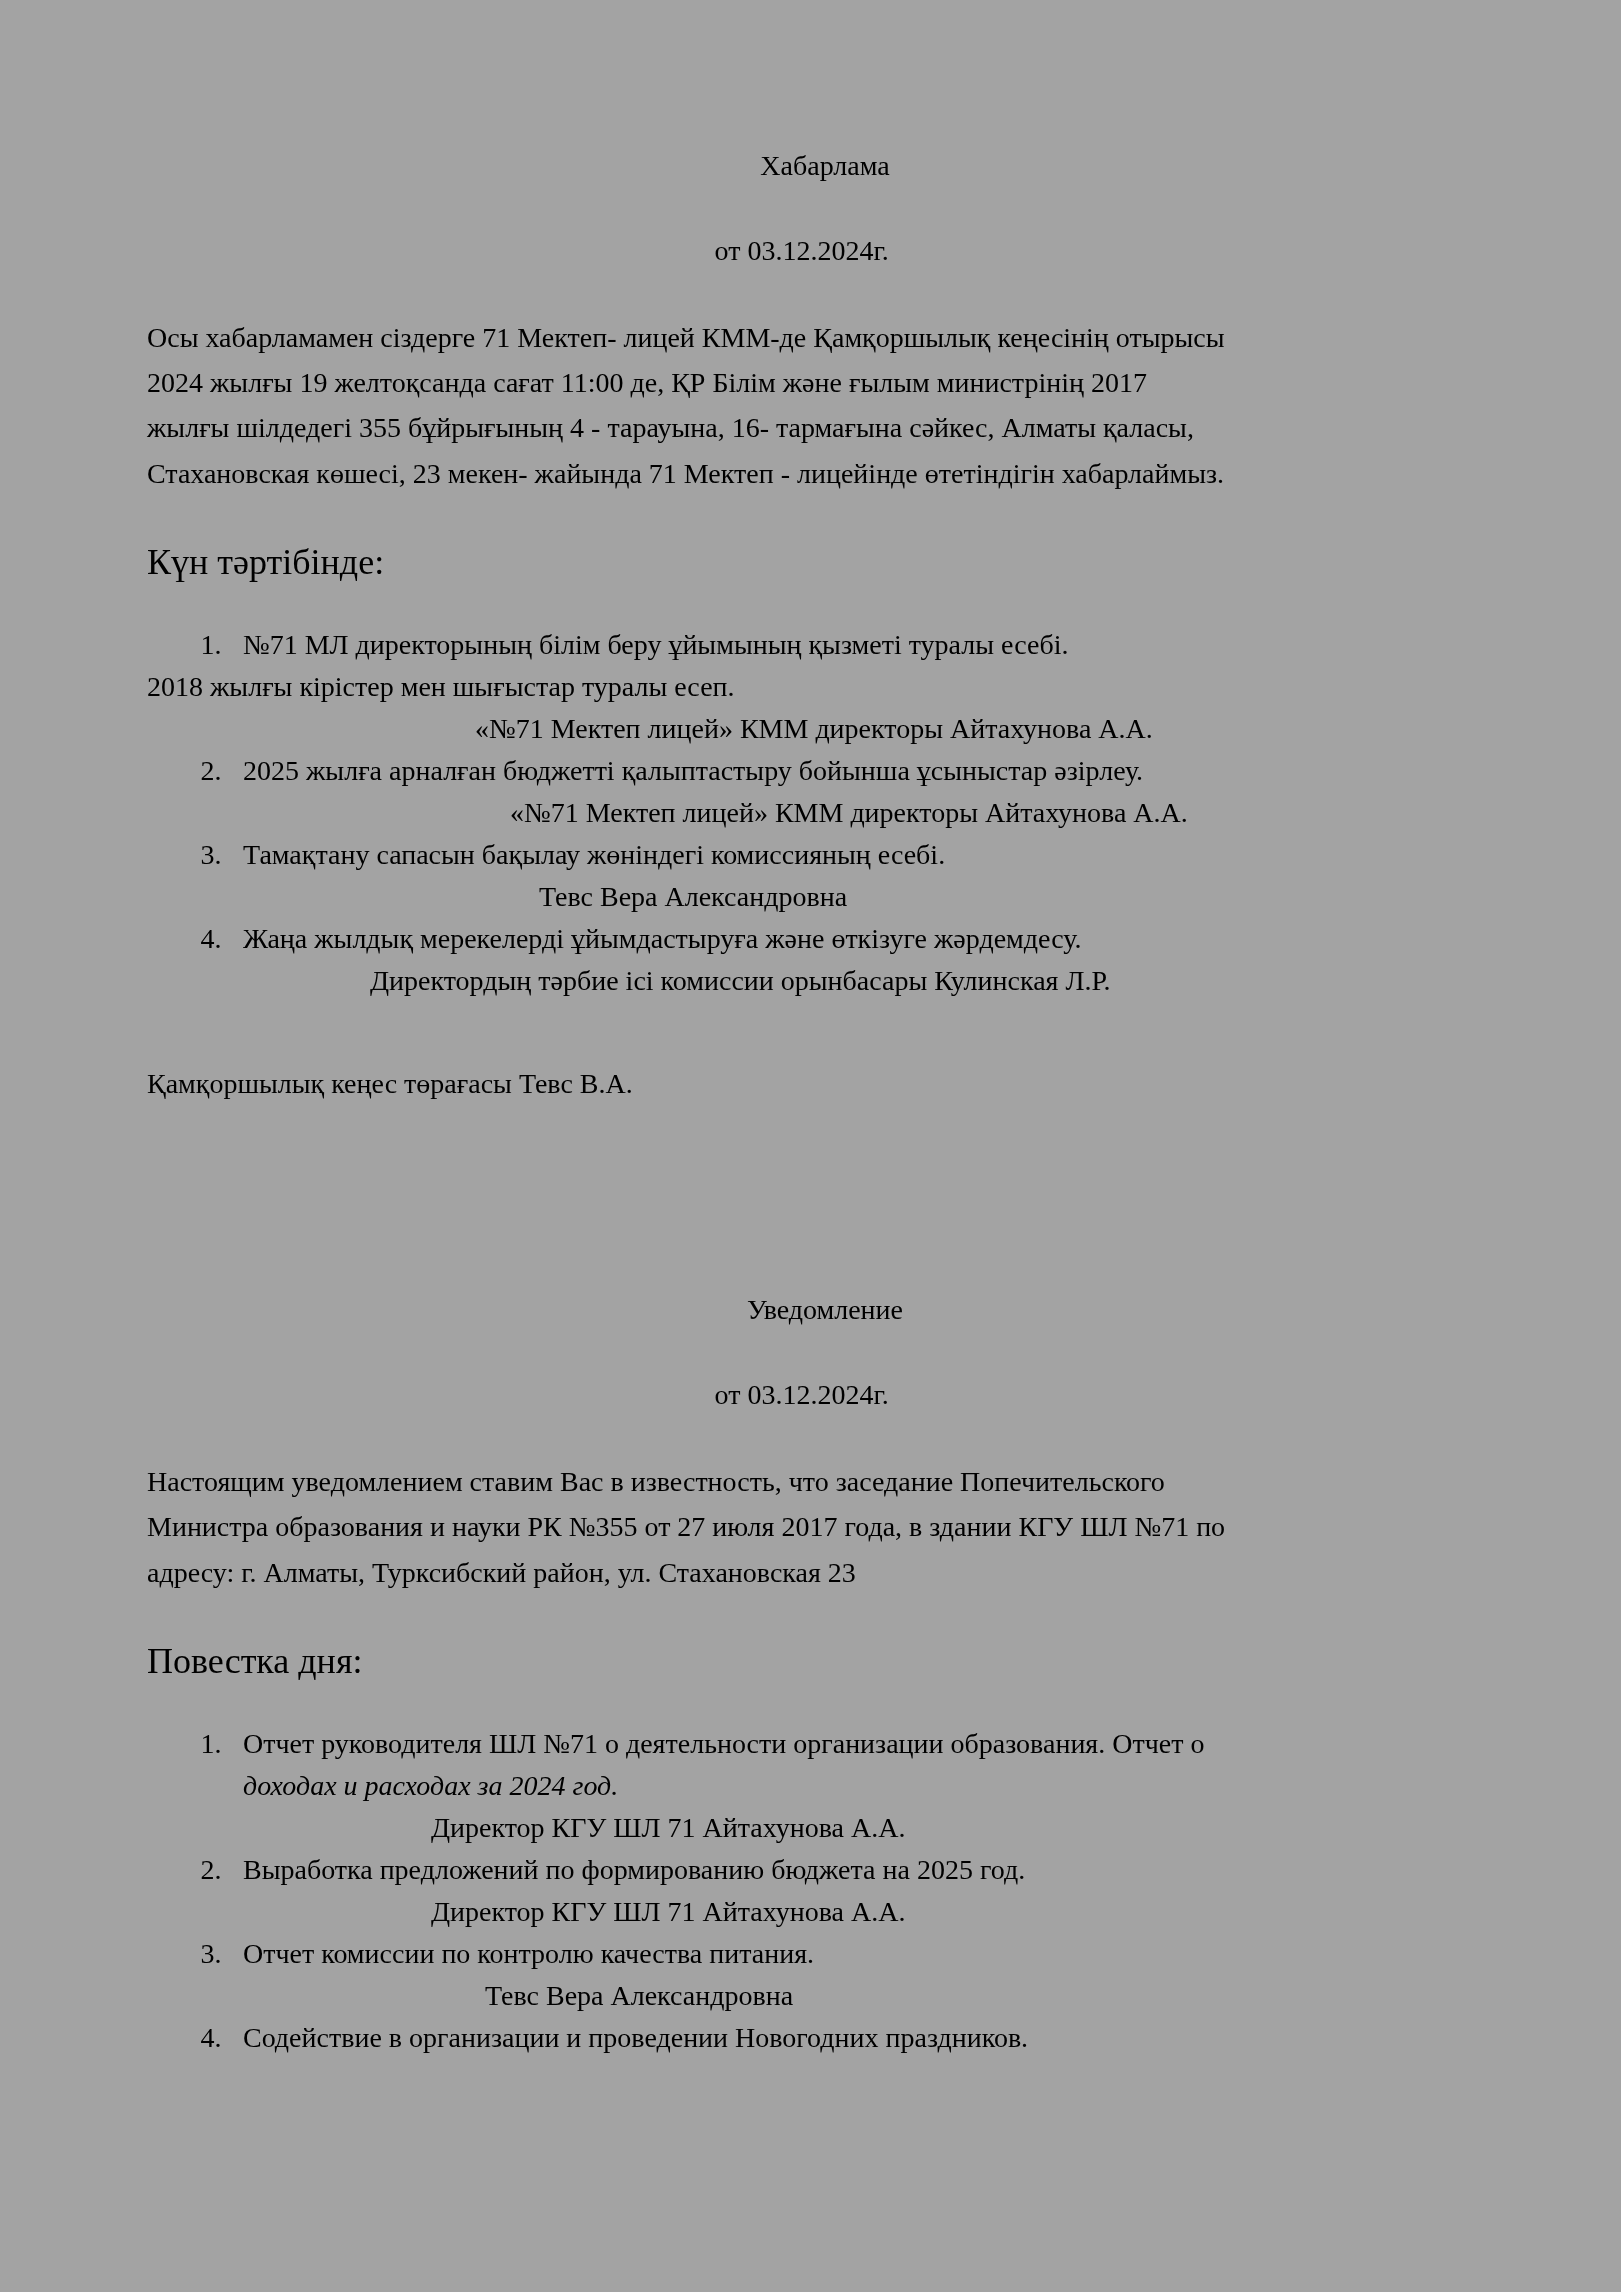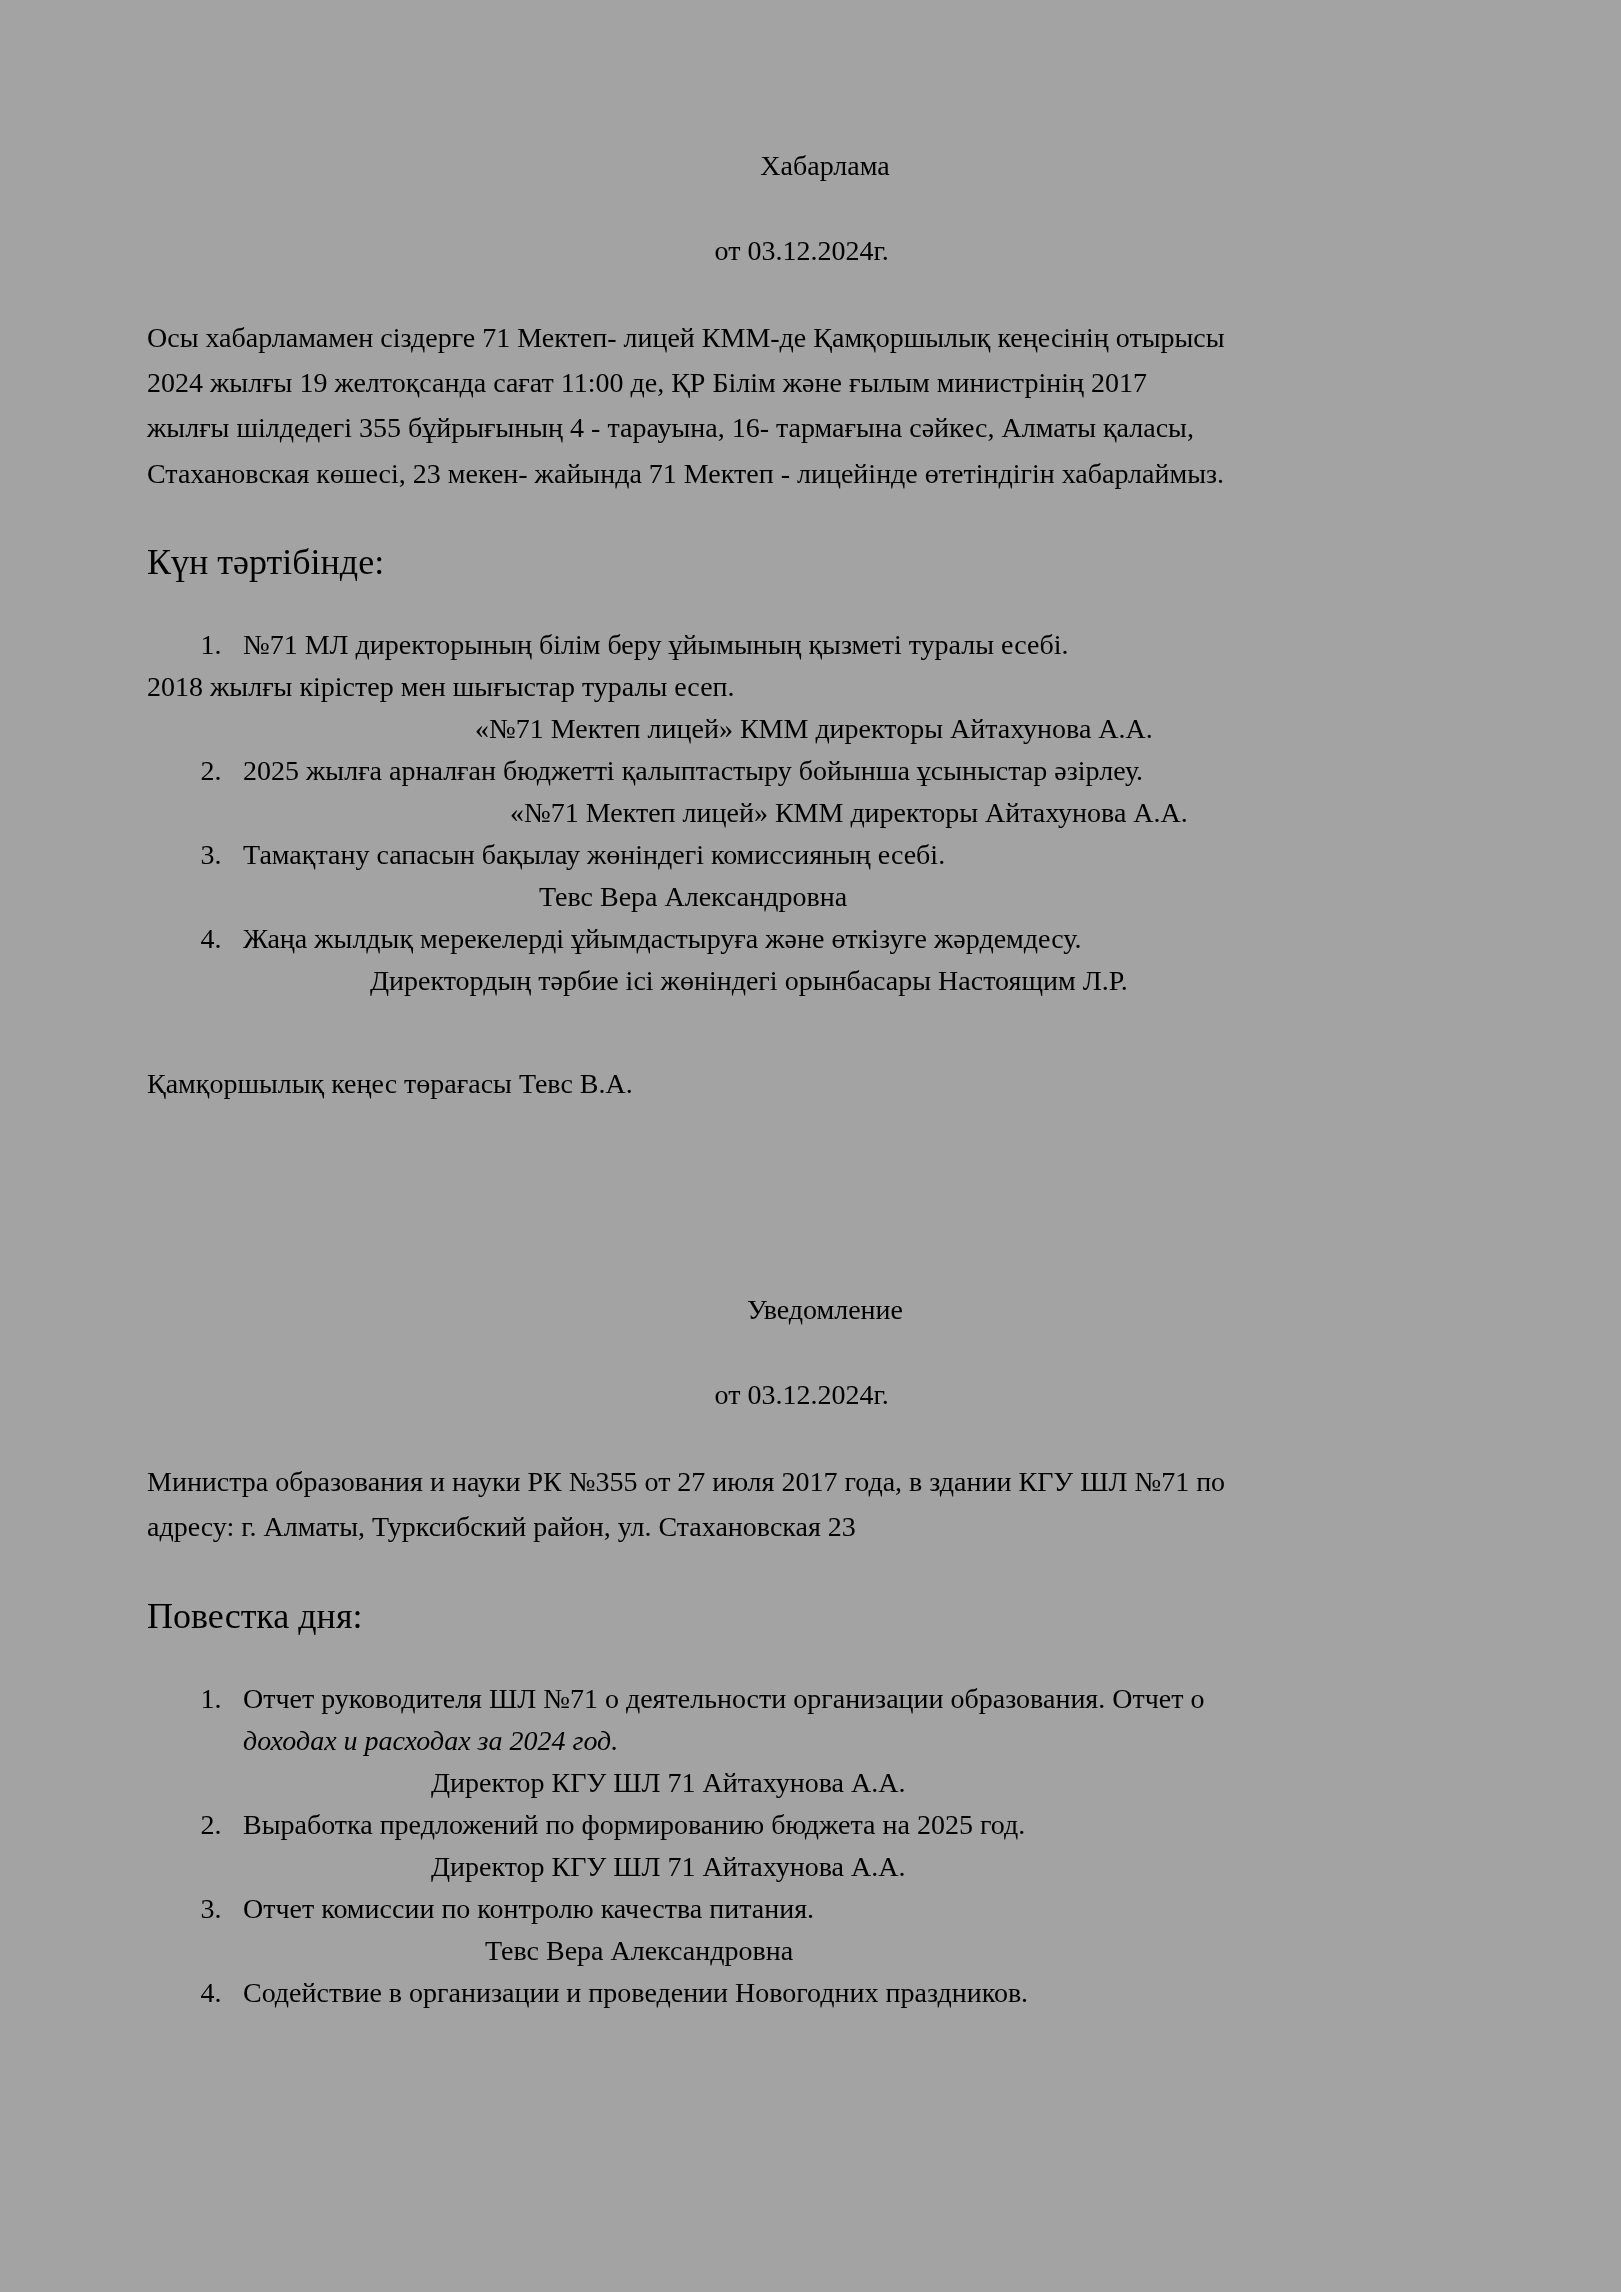--- a/index.html
+++ b/index.html
@@ -170,37 +170,38 @@
           <span class="txt">Тамақтану сапасын бақылау жөніндегі комиссияның есебі.</span>
         </div>
         <div class="credit" style="padding-left:392px">Тевс Вера Александровна</div>
       </div>
 
       <div class="agenda-row">
         <div class="num-item">
           <span class="num">4.</span>
           <span class="txt">Жаңа жылдық мерекелерді ұйымдастыруға және өткізуге жәрдемдесу.</span>
         </div>
-        <div class="credit wide">Директордың  тәрбие ісі жөніндегі орынбасары Настоящим Л.Р.</div>
+        <div class="credit wide">Директордың  тәрбие ісі комиссии орынбасары Кулинская Л.Р.</div>
       </div>
 
     </div>
 
     <div class="signature">Қамқоршылық кеңес төрағасы Тевс В.А.</div>
   </div>
 
   <div class="section-gap"></div>
 
   <div class="doc-section ru">
 
     <div class="doc-title">Уведомление</div>
 
     <div class="doc-date">от 03.12.2024г.</div>
 
     <div class="body-para">
+      <span class="ln">Настоящим уведомлением ставим Вас в известность, что заседание Попечительского</span>
       <span class="ln">Министра образования и науки РК №355 от 27 июля 2017 года, в здании КГУ ШЛ №71 по</span>
       <span class="ln">адресу: г. Алматы, Турксибский район, ул. Стахановская 23</span>
     </div>
 
     <div class="label-line">Повестка дня:</div>
 
     <div class="agenda">
 
       <div class="agenda-row">
         <div class="num-item">

